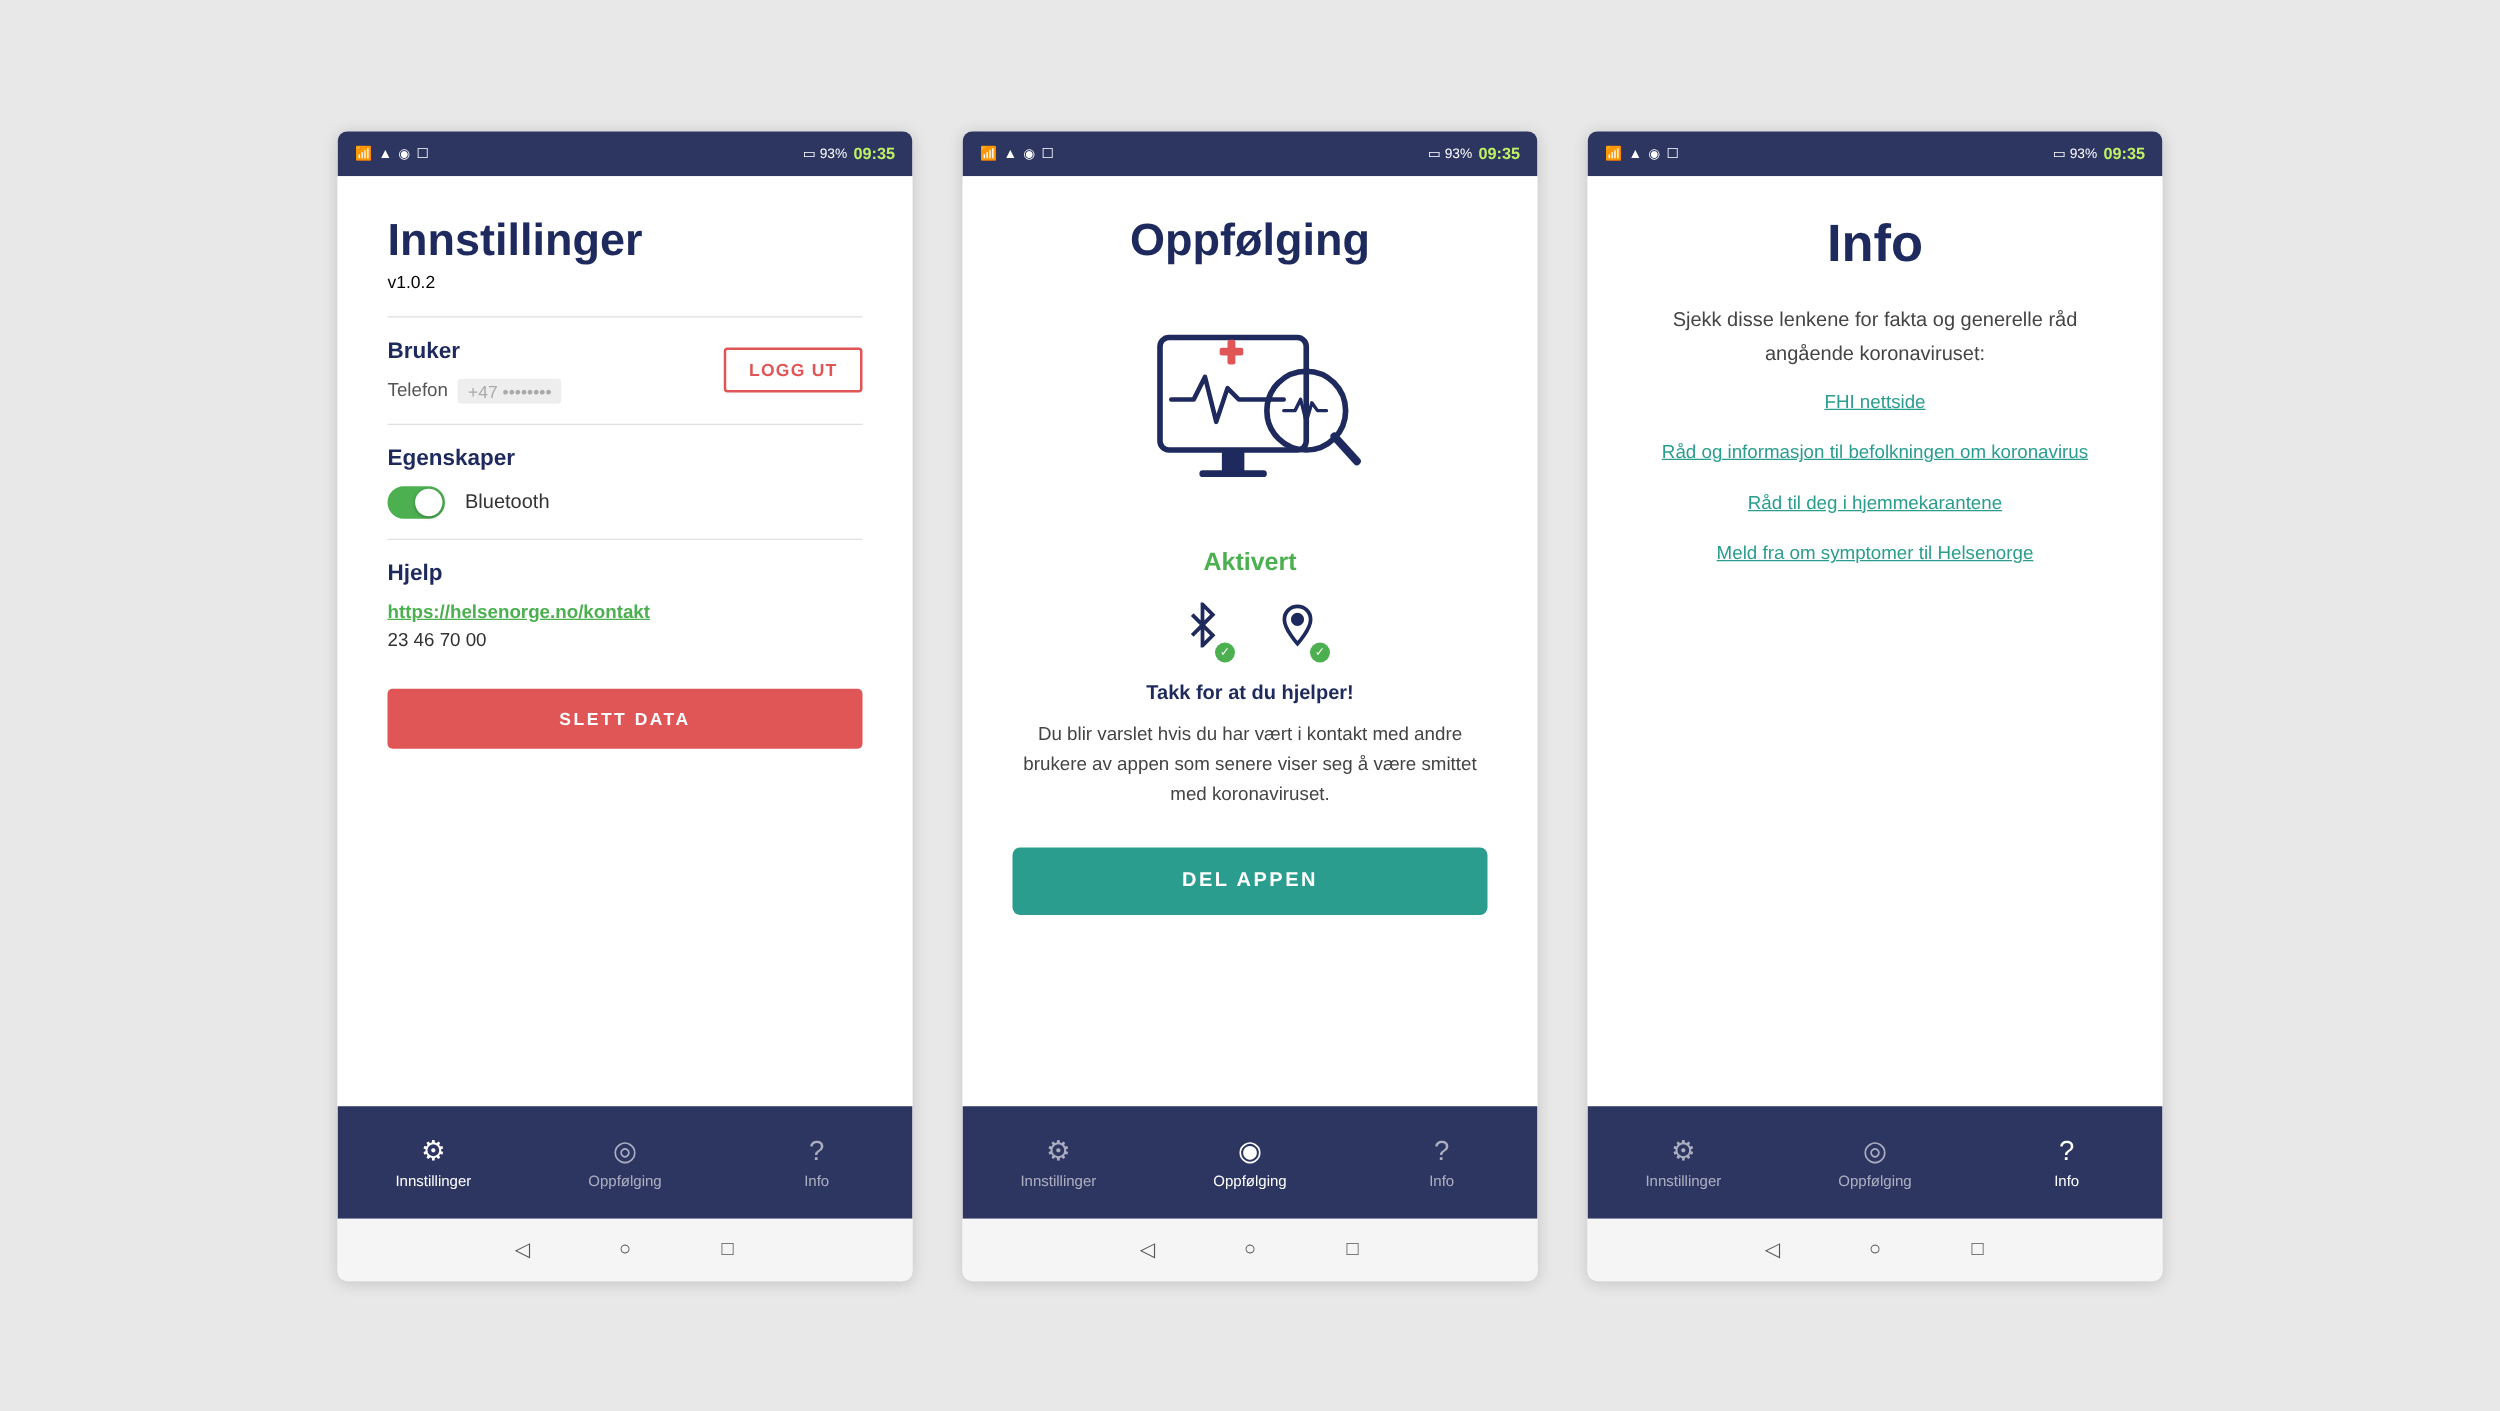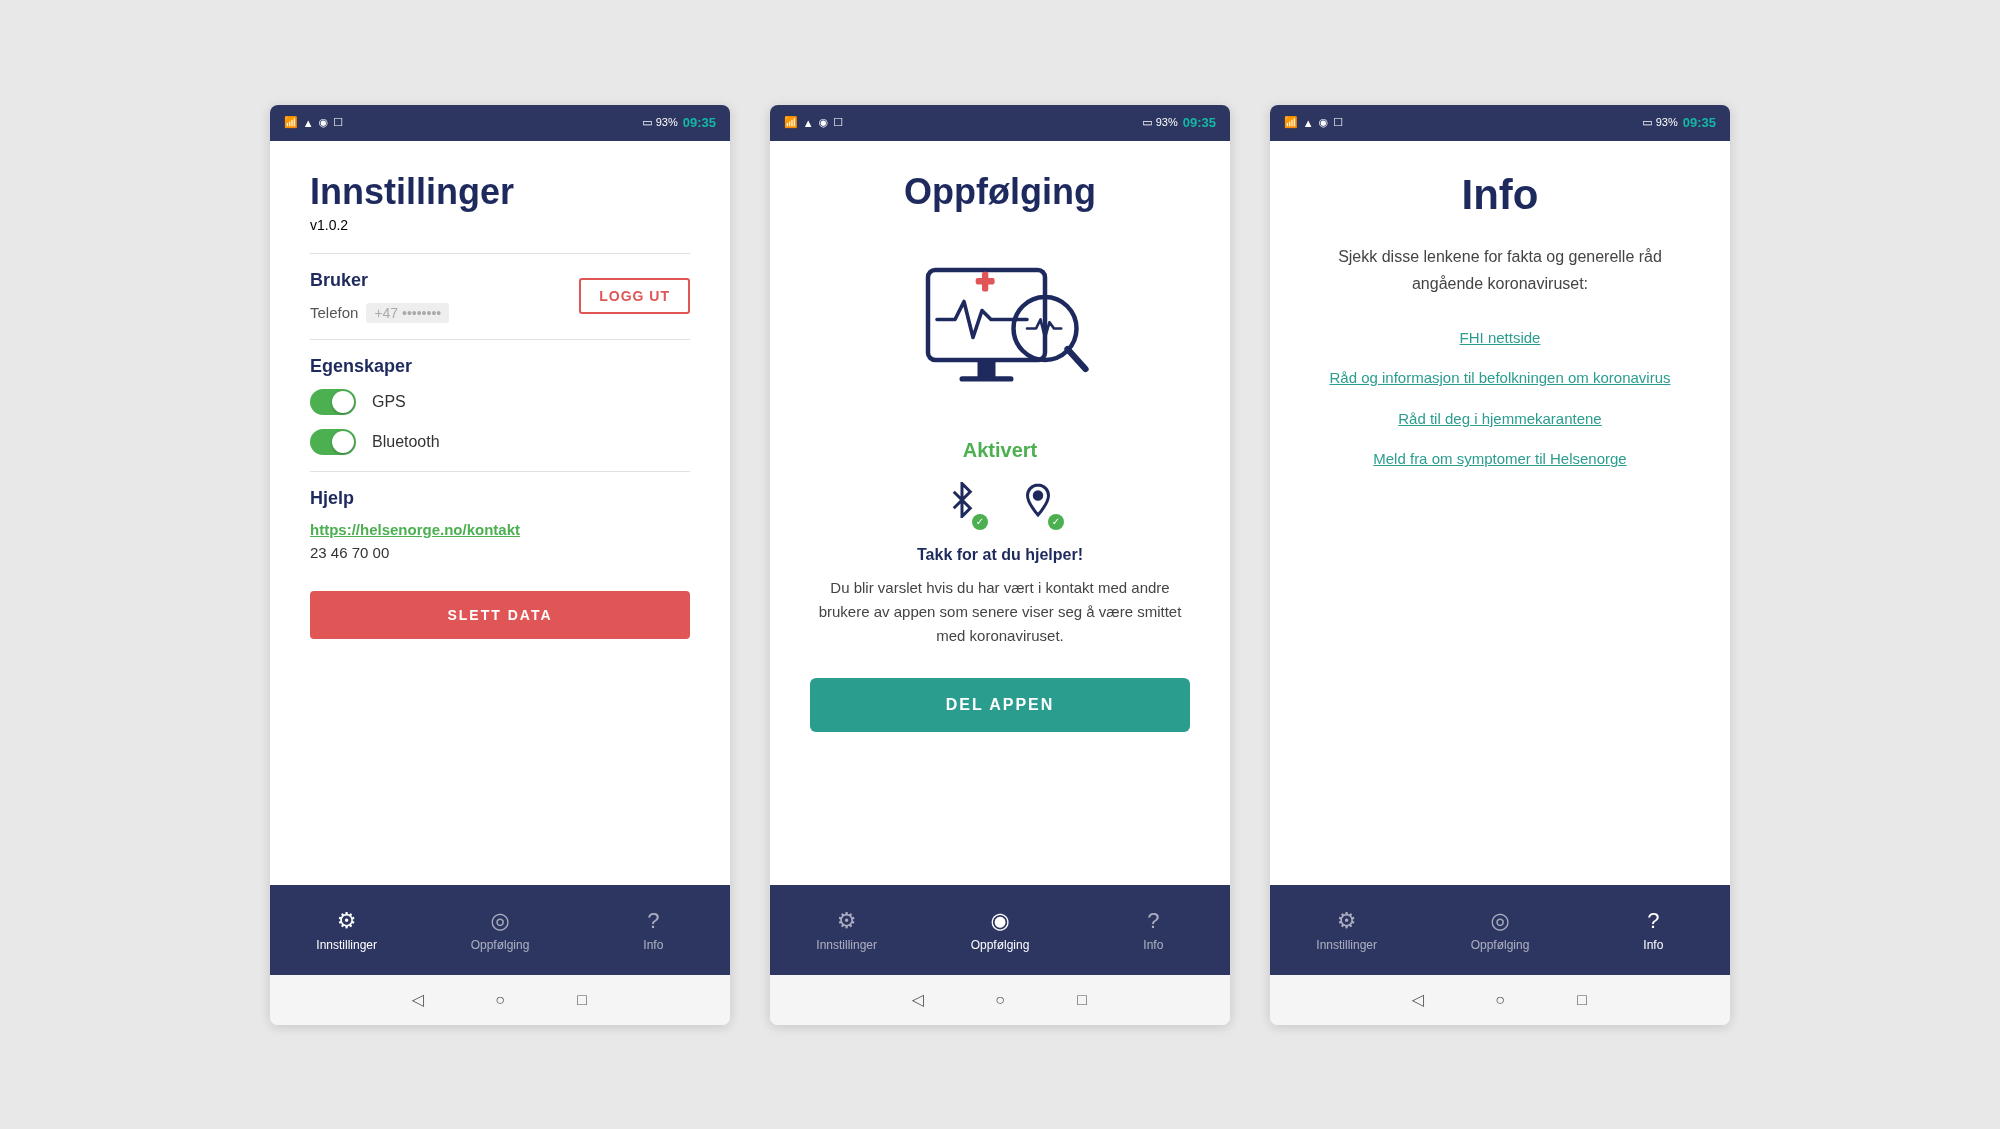--- a/index.html
+++ b/index.html
@@ -53,21 +53,21 @@
       align-items: center;
       gap: 5px;
       font-size: 12px;
       color: #fff;
     }
     .status-bar-icon {
       color: #fff;
       font-size: 11px;
     }
     .status-time {
-      color: #14b8a6;
+      color: #bef264;
       font-size: 13px;
       font-weight: 600;
     }
     .battery-icon {
       color: #fff;
       font-size: 11px;
     }
     
     .content {
       flex: 1;
@@ -316,21 +316,21 @@
       font-weight: 700;
       color: #1e2a5e;
       text-align: center;
       margin-bottom: 24px;
     }
     .s3-description {
       text-align: center;
       font-size: 16px;
       color: #444;
       line-height: 1.7;
-      margin-bottom: 30px;
+      margin-bottom: 14px;
     }
     .s3-link {
       display: block;
       text-align: center;
       color: #2a9d8f;
       text-decoration: underline;
       font-size: 15px;
       margin-bottom: 18px;
       cursor: pointer;
       line-height: 1.5;
@@ -366,24 +366,20 @@
           <div class="telefon-row">
             <span>Telefon</span>
             <span class="telefon-num">+47 ••••••••</span>
           </div>
         </div>
         <button class="logg-ut-btn">LOGG UT</button>
       </div>
       <div class="divider"></div>
 
       <div class="section-title">Egenskaper</div>
-      <div class="toggle-row">
-        <div class="toggle"></div>
-        <span class="toggle-label">GPS</span>
-      </div>
       <div class="toggle-row">
         <div class="toggle"></div>
         <span class="toggle-label">Bluetooth</span>
       </div>
       <div class="divider"></div>
 
       <div class="section-title">Hjelp</div>
       <a class="help-link">https://helsenorge.no/kontakt</a>
       <div class="help-phone">23 46 70 00</div>
 

